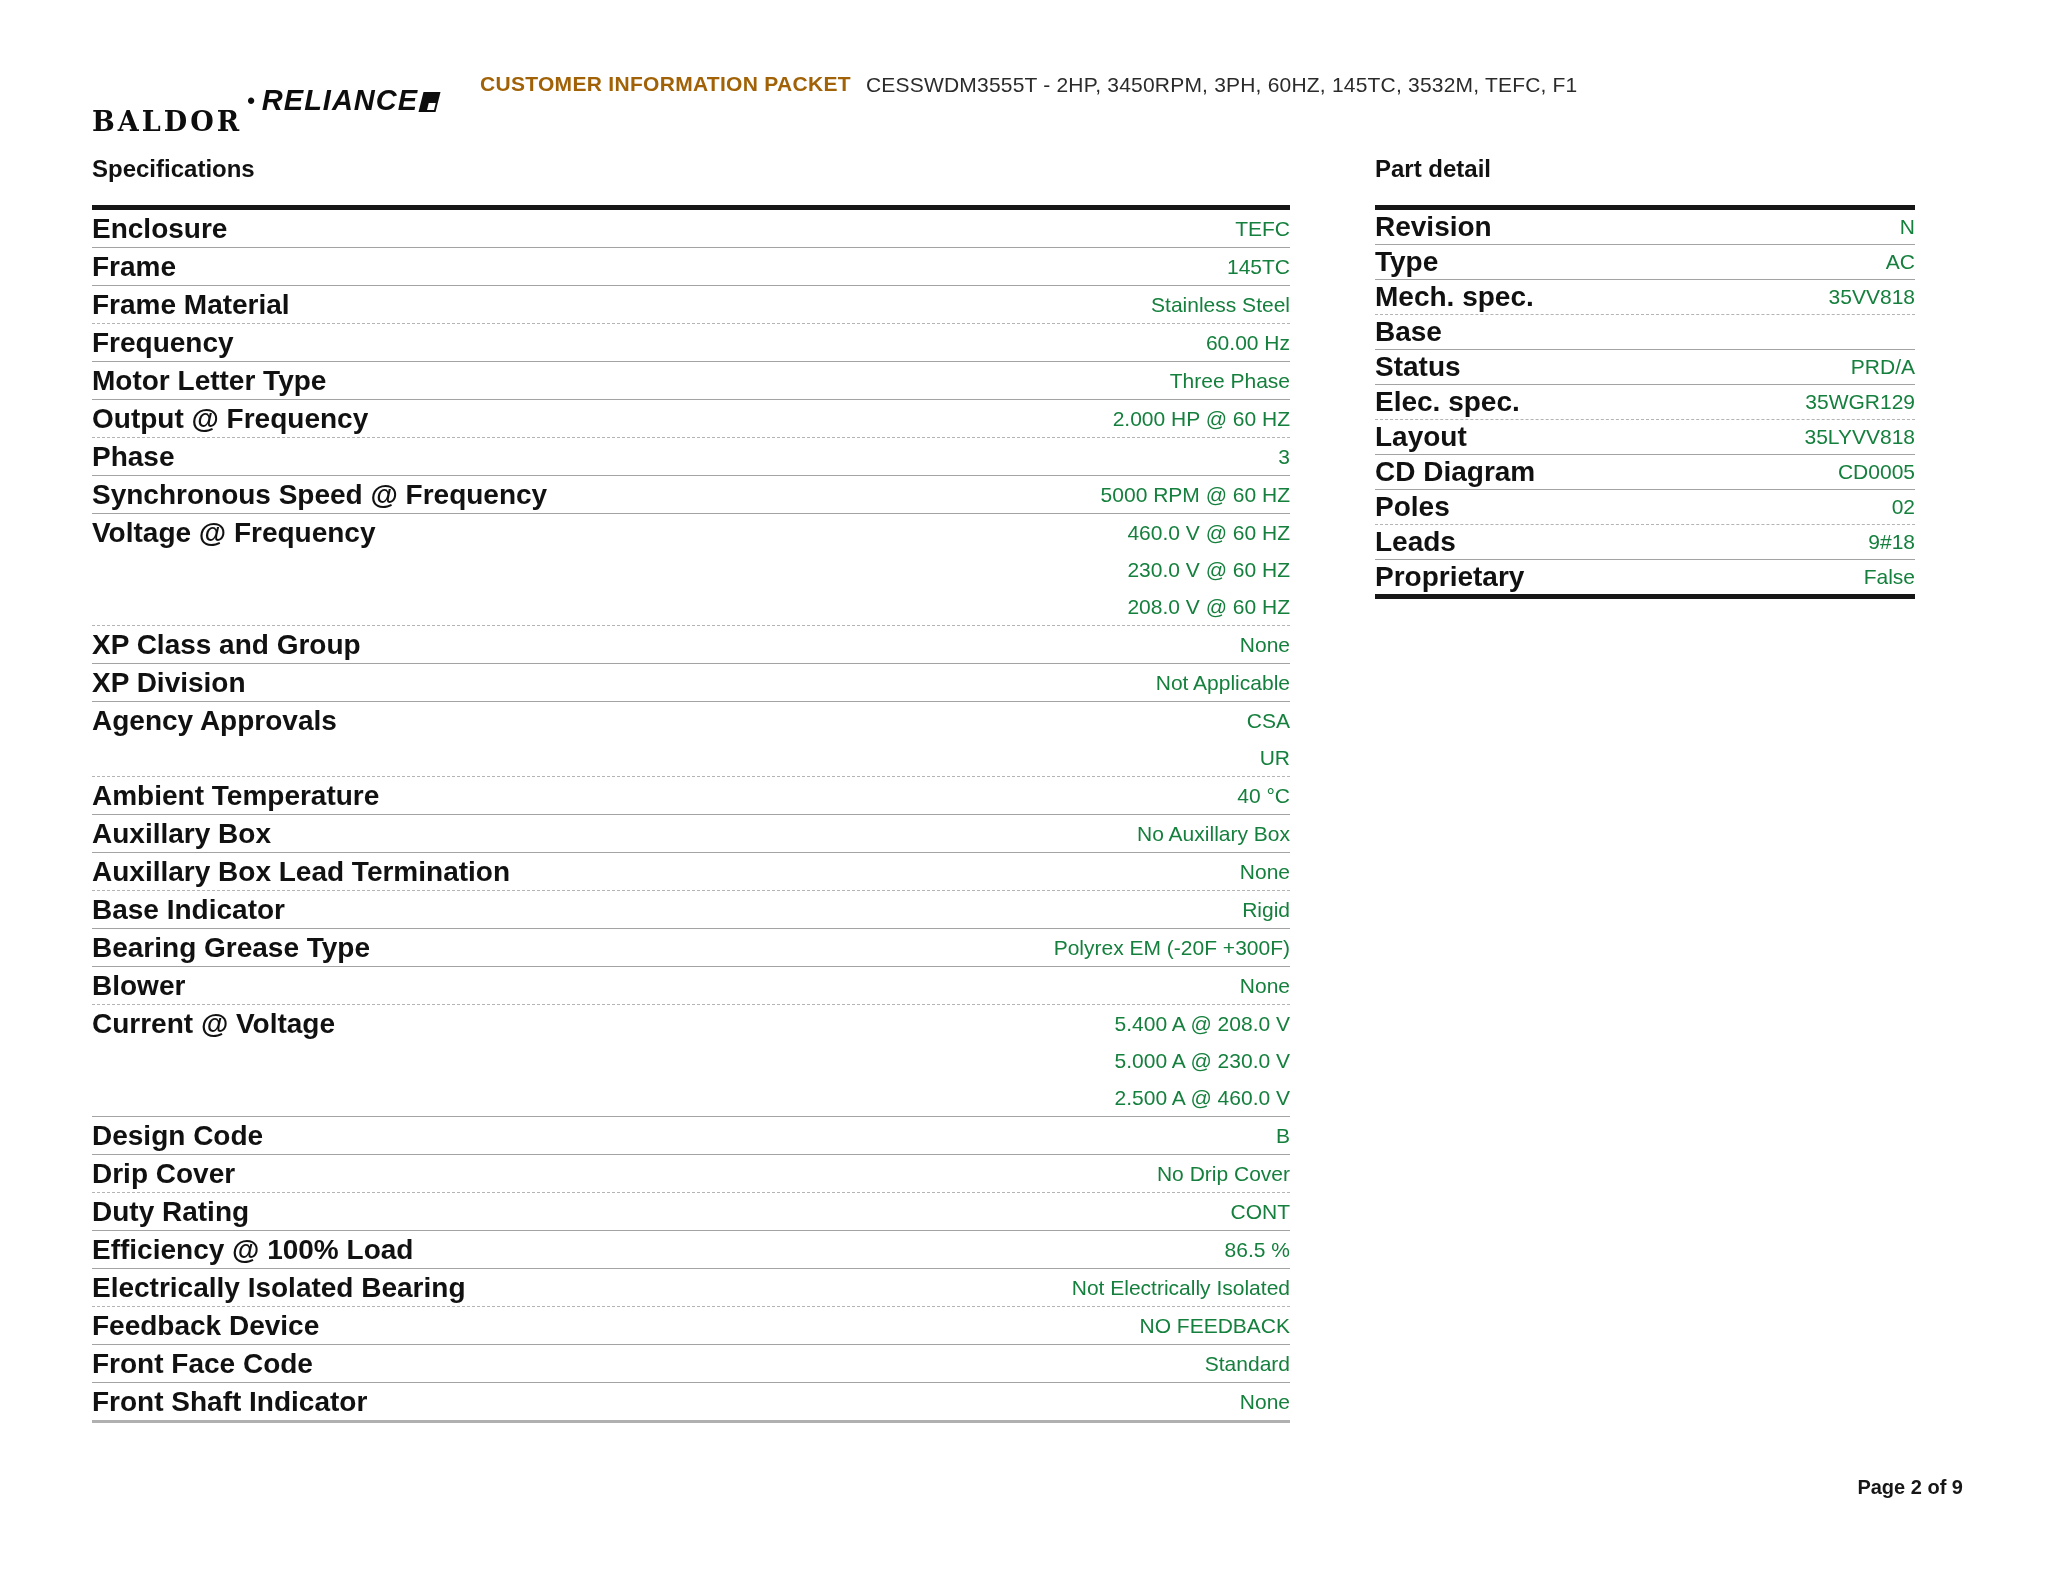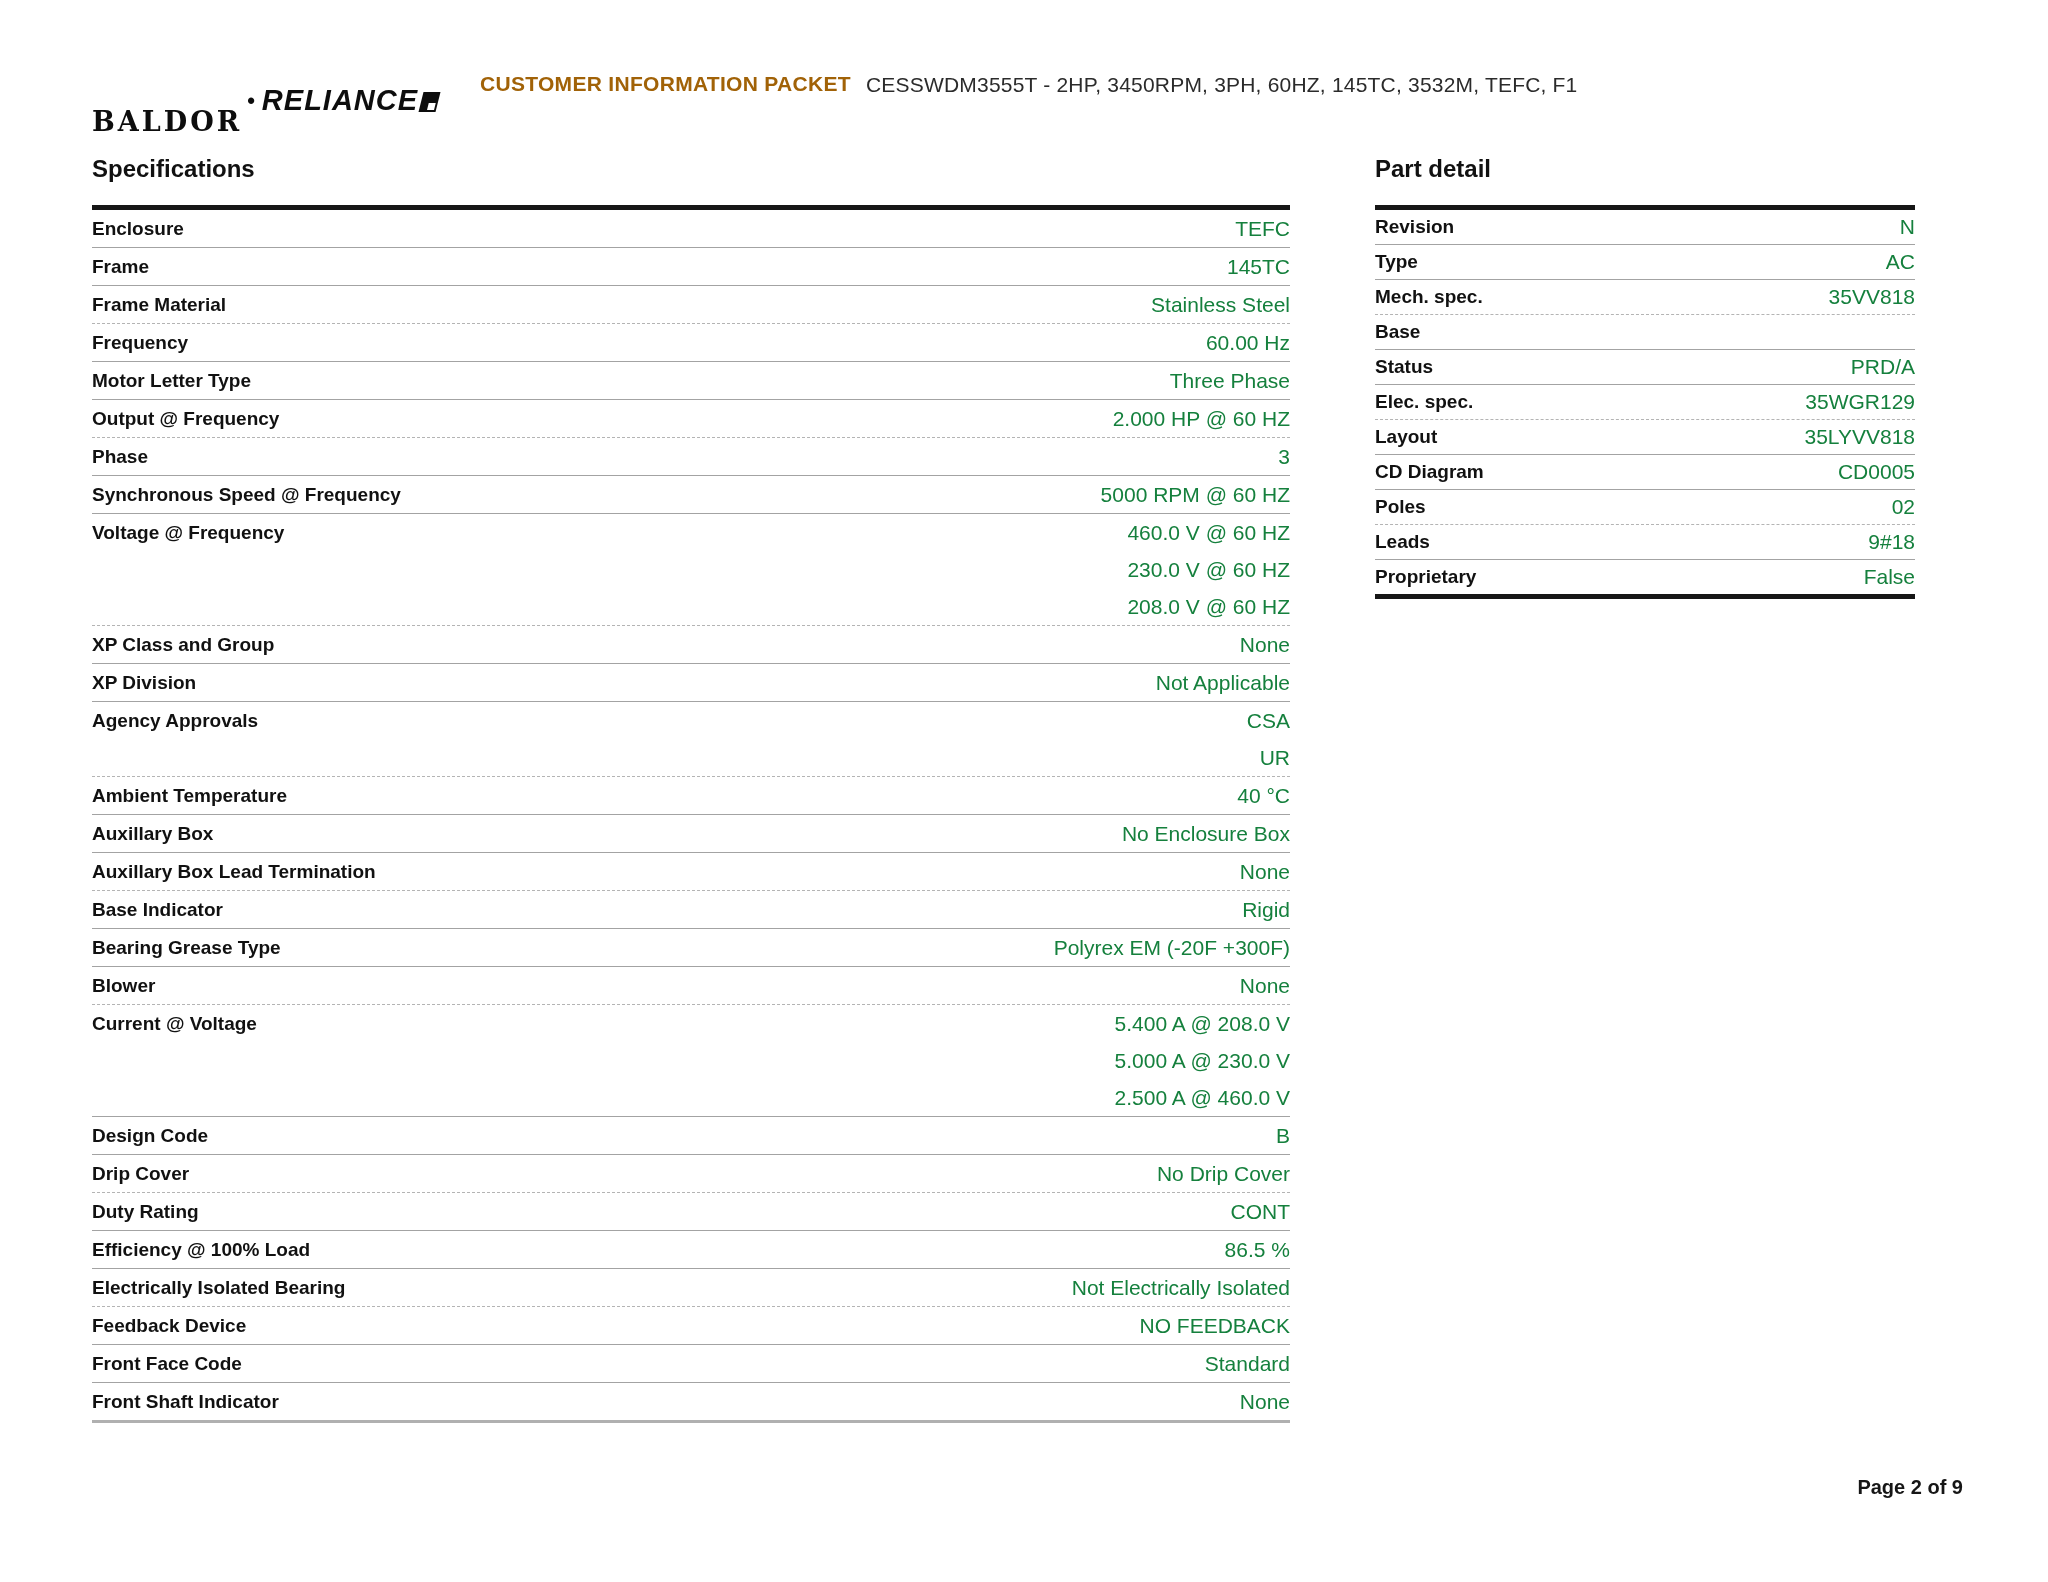--- a/index.html
+++ b/index.html
@@ -54,21 +54,21 @@
 
   .data-table { margin-top:22px; border-top:5px solid #161616; }
 
   .t-row {
     display:flex; justify-content:space-between; align-items:flex-start;
     border-bottom:1px solid #a3a3a3;
   }
   .t-row:nth-child(3n) { border-bottom:1px dashed #b4b4b4; }
   .t-row:last-child { border-bottom:none; }
 
-  .t-label { font-weight:700; font-size:19px; color:#111; padding-right:20px; white-space:nowrap; }
+  .t-label { font-weight:700; font-size:28px; color:#111; padding-right:20px; white-space:nowrap; }
   .t-values { text-align:right; font-size:21px; color:#15803d; }
 
   .section-spec .t-label, .section-spec .t-value-line { line-height:37px; min-height:37px; }
   .section-part .t-label, .section-part .t-value-line { line-height:34px; min-height:34px; }
 
   .section-spec .data-table { border-bottom:3px solid #b0b0b0; }
   .section-part .data-table { border-bottom:5px solid #161616; }
 
   
   .page-indicator {
@@ -168,21 +168,21 @@
       </div>
       <div class="t-row">
         <div class="t-label">Ambient Temperature</div>
         <div class="t-values">
           <div class="t-value-line">40 °C</div>
         </div>
       </div>
       <div class="t-row">
         <div class="t-label">Auxillary Box</div>
         <div class="t-values">
-          <div class="t-value-line">No Enclosure Box</div>
+          <div class="t-value-line">No Auxillary Box</div>
         </div>
       </div>
       <div class="t-row">
         <div class="t-label">Auxillary Box Lead Termination</div>
         <div class="t-values">
           <div class="t-value-line">None</div>
         </div>
       </div>
       <div class="t-row">
         <div class="t-label">Base Indicator</div>

